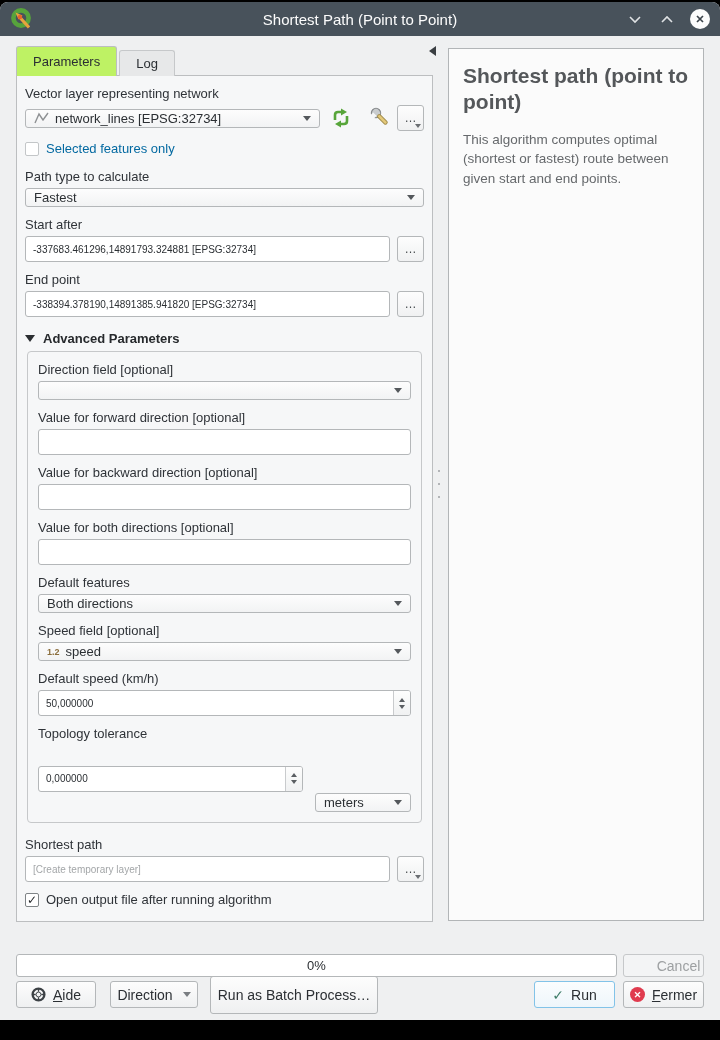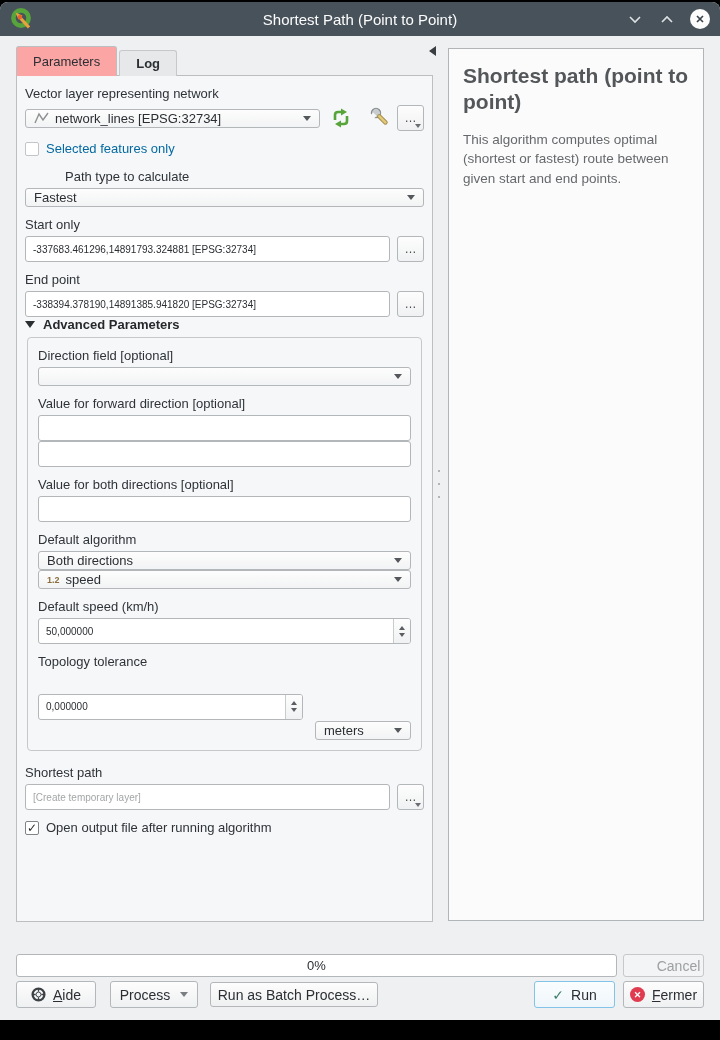--- a/index.html
+++ b/index.html
@@ -12,22 +12,22 @@
   .titlebar .qlogo{margin-left:9px;width:24px;height:24px;}
   .title-text{position:absolute;left:0;right:0;text-align:center;color:#fcfcfc;font-size:15px;}
   .tb-icons{margin-left:auto;display:flex;align-items:center;gap:14px;margin-right:10px;z-index:2;}
   .tb-btn{width:18px;height:18px;display:flex;align-items:center;justify-content:center;}
   .close-circle{width:20px;height:20px;border-radius:50%;background:#fcfcfc;display:flex;
     align-items:center;justify-content:center;}
   
   .tabbar{position:absolute;left:16px;top:44px;display:flex;align-items:flex-end;z-index:3;}
   .tab{font-size:13px;color:#2b2f33;border:1px solid #bcbec0;border-bottom:none;
     border-radius:3px 3px 0 0;padding:0 16px;display:flex;align-items:center;}
-  .tab.active{background:#fca5a5;height:29px;position:relative;z-index:4;justify-content:center;}
-  .tab.inactive{background:#e7e8e9;height:25px;margin-left:2px;border-color:#c6c8ca;font-weight:bold;}
+  .tab.active{background:#bef264;height:29px;position:relative;z-index:4;justify-content:center;}
+  .tab.inactive{background:#e7e8e9;height:25px;margin-left:2px;border-color:#c6c8ca;}
   .scrollframe{position:absolute;left:16px;top:73px;width:417px;height:847px;
     border:1px solid #bcbec0;background:#f6f7f8;box-sizing:border-box;padding:8px 8px 0 8px;overflow:hidden;z-index:2;}
   .collapse-arrow{position:absolute;left:429px;top:44px;width:0;height:0;
     border-top:5px solid transparent;border-bottom:5px solid transparent;border-right:7px solid #3a3e42;}
   .splitter{position:absolute;left:437px;top:468px;width:4px;height:28px;display:flex;
     flex-direction:column;justify-content:space-between;align-items:center;}
   .splitter i{width:2px;height:2px;border-radius:50%;background:#9ea1a3;}
   .helppanel{position:absolute;left:448px;top:46px;width:256px;height:873px;background:#fbfbfb;
     border:1px solid #b2b5b7;box-sizing:border-box;padding:8px 14px;overflow:hidden;}
   .help-title{font-size:21px;font-weight:bold;color:#54575a;margin:6px 0 14px;line-height:1.25;}
@@ -51,21 +51,21 @@
     display:flex;align-items:center;justify-content:center;flex:none;}
   .corner-caret{position:absolute;right:2px;bottom:2px;width:0;height:0;
     border-left:3px solid transparent;border-right:3px solid transparent;border-top:4px solid #6a6e72;}
   .icon-btn{width:28px;height:26px;display:flex;align-items:center;justify-content:center;flex:none;}
   .checkrow{display:flex;align-items:center;gap:7px;margin:10px 0 2px;font-size:13px;color:#2f3338;}
   .checkbox{width:14px;height:14px;box-sizing:border-box;border:1px solid #7f8487;border-radius:2px;
     background:#fff;display:flex;align-items:center;justify-content:center;
     font-size:12px;color:#26292c;line-height:1;flex:none;}
   .checkbox.disabled{border-color:#c3c6c8;}
   .checkrow.disabled{color:#0369a1;}
-  .adv-header{display:flex;align-items:center;gap:8px;margin:0 0 5px;font-size:13px;
+  .adv-header{display:flex;align-items:center;gap:8px;margin:14px 0 5px;font-size:13px;
     font-weight:bold;color:#26292c;}
   .tri-down{width:0;height:0;border-left:5px solid transparent;border-right:5px solid transparent;
     border-top:7px solid #2b2e31;}
   .adv-frame{border:1px solid #c6c8ca;border-radius:4px;padding:0 10px 10px;margin:0 2px;}
   .spinwrap{position:relative;flex:1;min-width:0;}
   .spin-arrows{position:absolute;right:1px;top:1px;bottom:1px;width:16px;border-left:1px solid #c9cbcd;
     display:flex;flex-direction:column;align-items:center;justify-content:center;gap:3px;
     background:linear-gradient(#fdfdfd,#f0f1f2);border-radius:0 2px 2px 0;}
   .tri-up-s{width:0;height:0;border-left:3.5px solid transparent;border-right:3.5px solid transparent;
     border-bottom:4px solid #5a5e62;}
@@ -77,21 +77,21 @@
     border:1px solid #b4b7b9;border-radius:3px;background:#fff;display:flex;align-items:center;
     justify-content:center;font-size:13px;color:#2b2f33;}
   .btn{box-sizing:border-box;border:1px solid #b4b7b9;border-radius:3px;
     background:linear-gradient(#fdfdfd,#eff0f1);font-size:14px;color:#2b2f33;
     display:flex;align-items:center;justify-content:center;gap:7px;}
   .cancel-btn{position:absolute;left:623px;top:952px;width:81px;height:23px;color:#9da0a2;
     background:#f3f4f5;border-color:#c6c8ca;font-size:14px;padding-left:36px;}
   .btnrow{position:absolute;left:16px;top:979px;width:688px;height:27px;display:flex;align-items:center;}
   .btn.aide{width:80px;height:27px;}
   .btn.advanced{width:88px;height:27px;margin-left:14px;gap:10px;}
-  .btn.batch{width:168px;height:25px;margin-left:12px;}
+  .btn.batch{width:168px;height:38px;margin-left:12px;}
   .btn.run{width:81px;height:27px;margin-left:auto;border:1px solid #82c3e8;
     background:linear-gradient(#fbfdfe,#eef6fb);}
   .btn.fermer{width:81px;height:27px;margin-left:8px;}
   .mnemonic{text-decoration:underline;}
   .check-glyph{color:#3f7d68;font-size:14px;}
   .fermer-badge{width:15px;height:15px;border-radius:50%;background:#e03b4e;color:#fff;
     display:flex;align-items:center;justify-content:center;font-size:9px;font-weight:bold;flex:none;}
 </style>
 </head>
 <body>
@@ -174,28 +174,28 @@
         <span>…</span>
         <span class="corner-caret"></span>
       </button>
     </div>
 
     <div class="checkrow disabled">
       <span class="checkbox disabled"></span>
       <span>Selected features only</span>
     </div>
 
-    <div class="field-label" style="margin-top:13px;margin-left:40px;">Path type to calculate</div>
+    <div class="field-label" style="margin-top:13px;">Path type to calculate</div>
     <div class="combo">
       <span>Fastest</span>
       <span class="spacer"></span>
         <span class="arrow-down"></span>
     </div>
 
-    <div class="field-label">Start only</div>
+    <div class="field-label">Start after</div>
     <div class="row" style="gap:7px;">
       <input class="text-input" value="-337683.461296,14891793.324881 [EPSG:32734]" style="">
       <button class="small-btn">
         <span>…</span>
       </button>
     </div>
 
     <div class="field-label">End point</div>
     <div class="row" style="gap:7px;">
       <input class="text-input" value="-338394.378190,14891385.941820 [EPSG:32734]" style="">
@@ -212,32 +212,34 @@
     <div class="adv-frame">
       <div class="field-label">Direction field [optional]</div>
       <div class="combo">
         <span class="spacer"></span>
           <span class="arrow-down"></span>
       </div>
 
       <div class="field-label">Value for forward direction [optional]</div>
       <input class="text-input" style="">
 
+      <div class="field-label">Value for backward direction [optional]</div>
       <input class="text-input" style="">
 
       <div class="field-label">Value for both directions [optional]</div>
       <input class="text-input" style="">
 
-      <div class="field-label">Default algorithm</div>
+      <div class="field-label">Default features</div>
       <div class="combo">
         <span>Both directions</span>
         <span class="spacer"></span>
           <span class="arrow-down"></span>
       </div>
 
+      <div class="field-label">Speed field [optional]</div>
       <div class="combo">
         <span class="decimal-badge">1.2</span>
         <span>speed</span>
         <span class="spacer"></span>
           <span class="arrow-down"></span>
       </div>
 
       <div class="field-label">Default speed (km/h)</div>
       <div class="spinwrap">
         <input class="text-input" value="50,000000" style="">
@@ -296,21 +298,21 @@
   <div class="btnrow">
     <button class="btn aide">
       <svg width="15" height="15" viewBox="0 0 16 16">
         <circle cx="8" cy="8" r="6.3" fill="none" stroke="#3c4145" stroke-width="2.4"></circle>
         <circle cx="8" cy="8" r="2.6" fill="#f2f3f4" stroke="#3c4145" stroke-width="1"></circle>
         <path d="M8 1 V5 M8 11 V15 M1 8 H5 M11 8 H15" stroke="#3c4145" stroke-width="1.4"></path>
       </svg>
       <span><span class="mnemonic">A</span><span>ide</span></span>
     </button>
     <button class="btn advanced">
-      <span>Process</span>
+      <span>Direction</span>
       <span class="arrow-down" style="border-top-color:#7a7e82;"></span>
     </button>
     <button class="btn batch">
       <span>Run as Batch Process…</span>
     </button>
     <button class="btn run">
       <span class="check-glyph">✓</span>
       <span>Run</span>
     </button>
     <button class="btn fermer">

